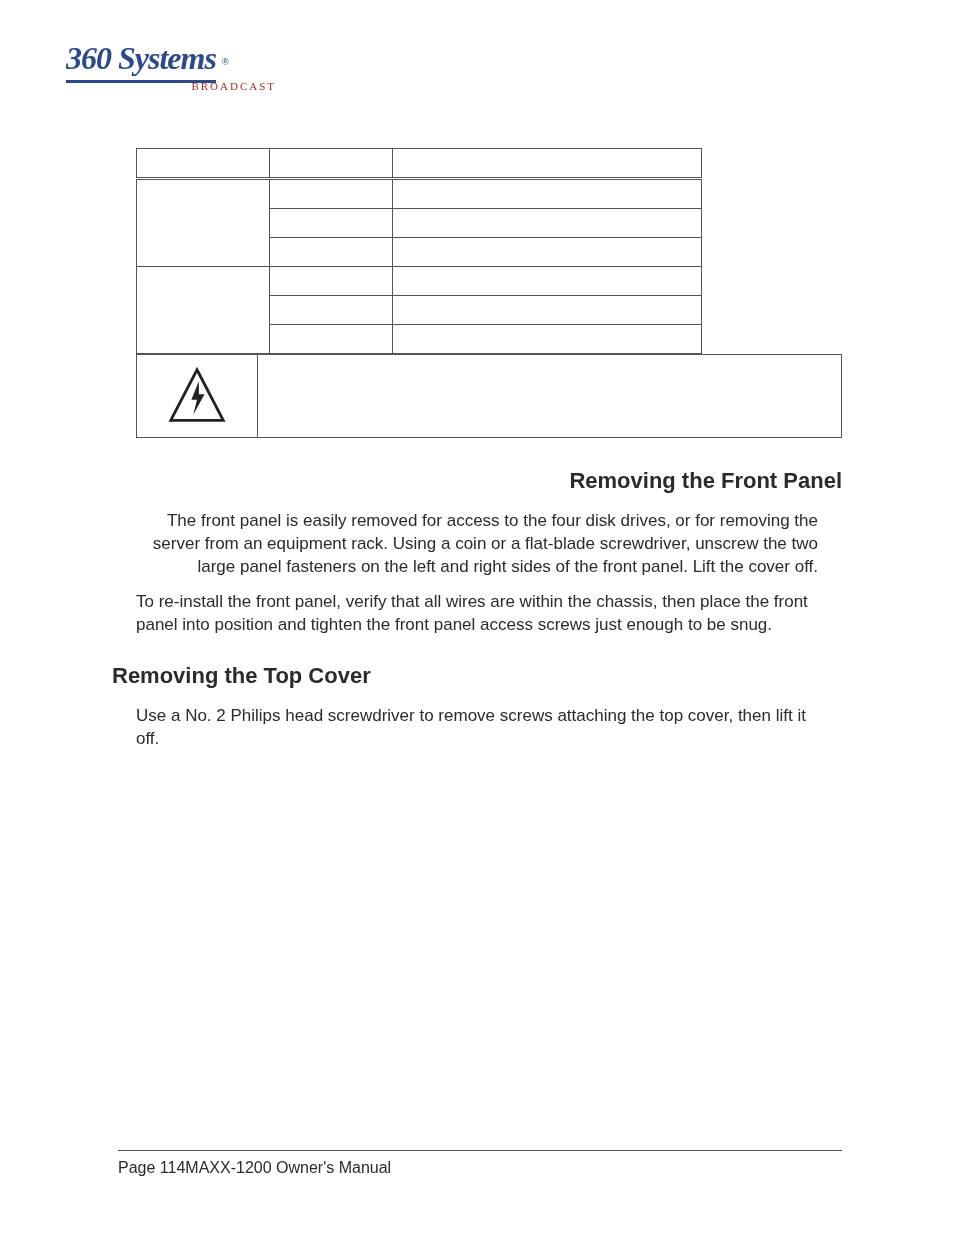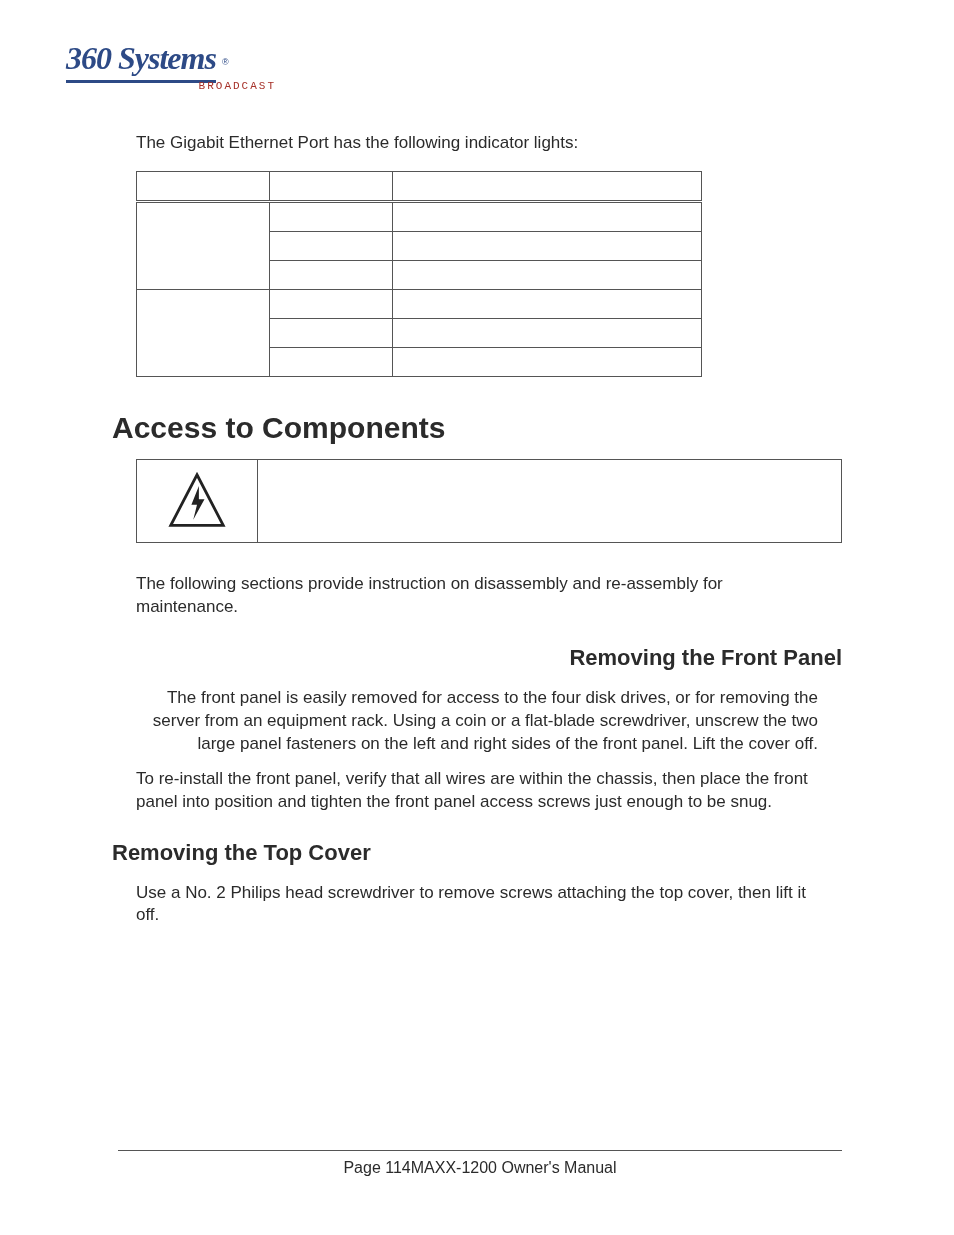--- a/index.html
+++ b/index.html
@@ -43,21 +43,21 @@
   }
   .logo .tm {
     font-size: 9px;
     color: #2d4a86;
     vertical-align: top;
   }
   .logo .broadcast {
     position: absolute;
     bottom: -2px;
     right: 0;
-    font-family: Liberation Mono, monospace;
+    font-family: Liberation Serif, serif;
     font-size: 11px;
     letter-spacing: 2px;
     color: #a63028;
   }
   .content {
     position: absolute;
     left: 112px;
     right: 112px;
     top: 132px;
   }
@@ -117,38 +117,37 @@
     flex: 1;
   }
   .footer {
     position: absolute;
     left: 118px;
     right: 112px;
     bottom: 58px;
     border-top: 1px solid #555;
     padding-top: 8px;
     display: flex;
-    justify-content: center;
+    justify-content: flex-start;
     font-size: 16px;
   }
 </style>
 </head>
 <body>
 
 <div class="page">
 
   <div class="logo">
     <span class="script">360 Systems</span>
       <span class="tm">®</span>
     <span class="broadcast">BROADCAST</span>
   </div>
 
   <div class="content">
 
-    <p class="para">The Gigabit Ethernet Port has the following indicator lights:</p>
 
     <table class="ind">
       <thead>
         <tr>
           <th class="col1"></th>
           <th class="col2"></th>
           <th class="col3"></th>
         </tr>
       </thead>
       <tbody>
@@ -174,33 +173,31 @@
           <td></td>
           <td></td>
         </tr>
         <tr>
           <td></td>
           <td></td>
         </tr>
       </tbody>
     </table>
 
-    <div class="h1">Access to Components</div>
 
     <div class="warn-box">
       <div class="warn-left">
         <svg viewBox="0 0 64 64">
           <polygon points="32,4 60,58 4,58" fill="none" stroke="#222" stroke-width="3"></polygon>
           <polygon points="34,16 26,36 32,36 28,52 40,30 34,30" fill="#222"></polygon>
         </svg>
       </div>
       <div class="warn-right"></div>
     </div>
 
-    <p class="para">The following sections provide instruction on disassembly and re-assembly for maintenance.</p>
 
     <div class="h2" style="margin-top:26px;text-align:right;">Removing the Front Panel</div>
     <p class="para" style="margin-top:2px;text-align:right;">The front panel is easily removed for access to the four disk drives, or for removing the server from an equipment rack.  Using a coin or a flat-blade screwdriver, unscrew the two large panel fasteners on the left and right sides of the front panel. Lift the cover off.</p>
     <p class="para">To re-install the front panel, verify that all wires are within the chassis, then place the front panel into position and tighten the front panel access screws just enough to be snug.</p>
 
     <div class="h2" style="margin-top:26px;">Removing the Top Cover</div>
     <p class="para" style="margin-top:2px;">Use a No. 2 Philips head screwdriver to remove screws attaching the top cover, then lift it off.</p>
 
   </div>
 

